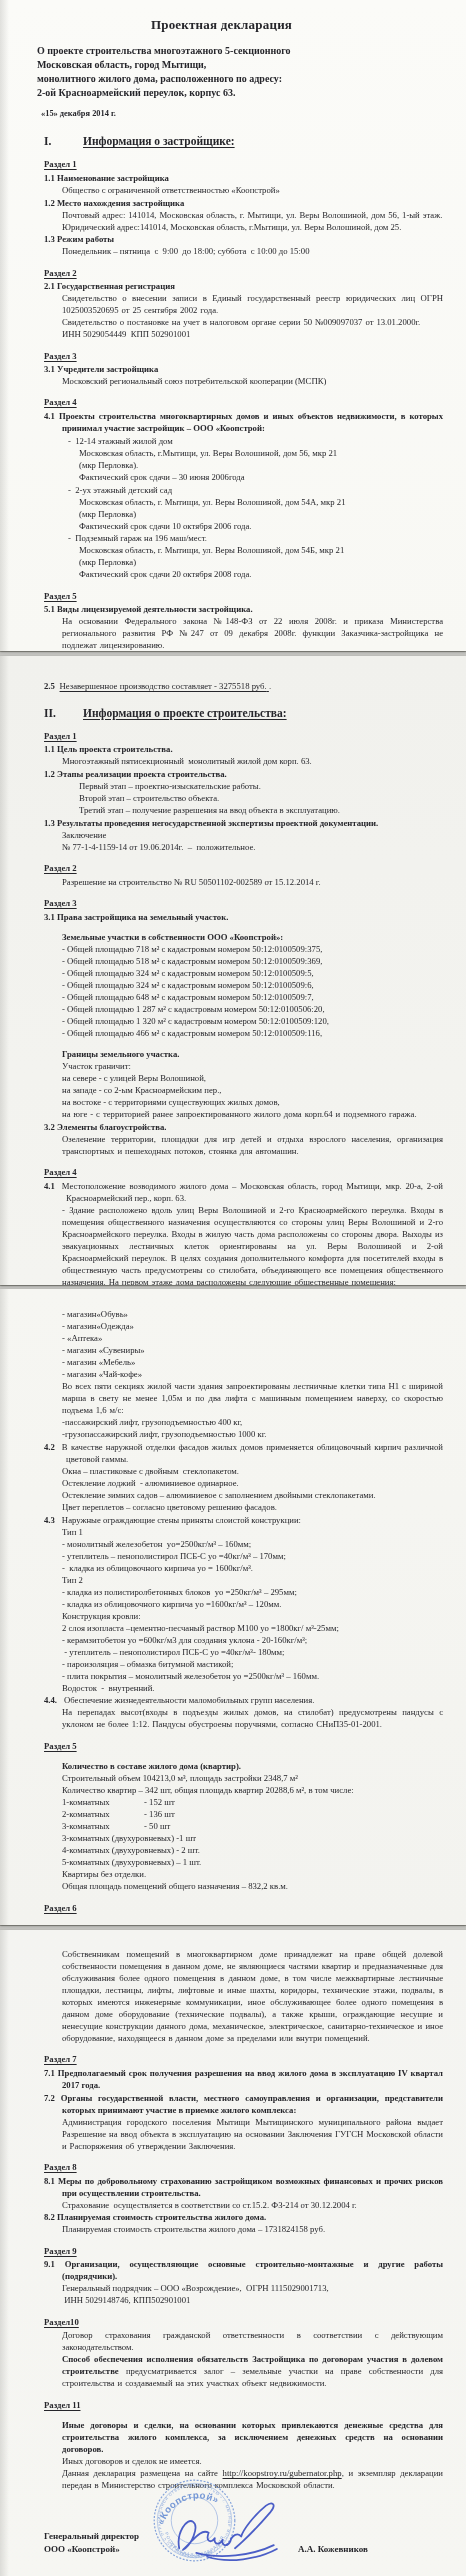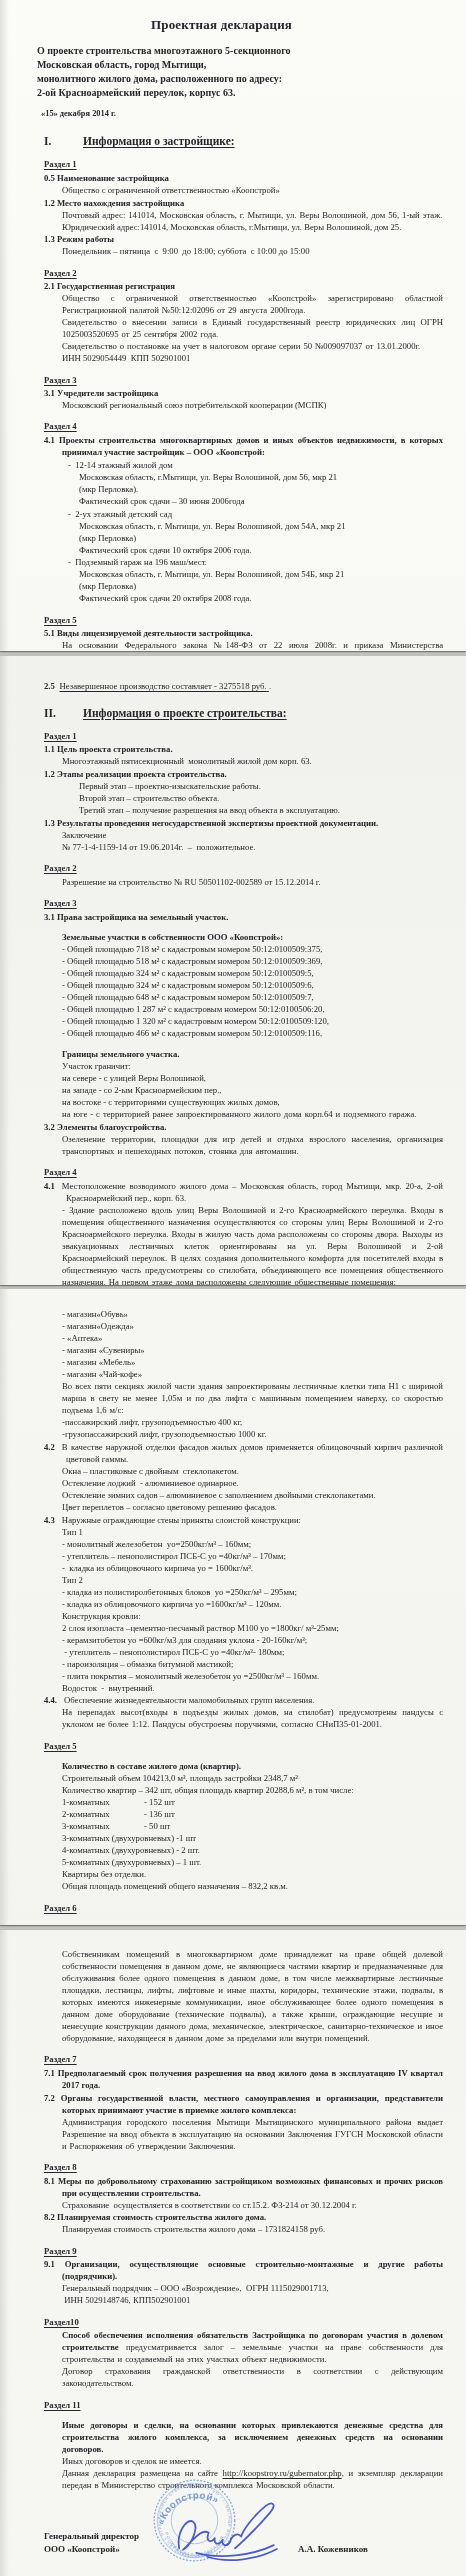--- a/index.html
+++ b/index.html
@@ -74,30 +74,29 @@
   <div class="page p1">
       <div class="content">
         <div class="bl title"><span>Проектная декларация</span></div>
         <div class="bl sub"><span>О проекте строительства многоэтажного 5-секционного</span></div>
         <div class="bl sub"><span>Московская область, город Мытищи,</span></div>
         <div class="bl sub"><span>монолитного жилого дома, расположенного по адресу:</span></div>
         <div class="bl sub"><span>2-ой  Красноармейский переулок, корпус 63.</span></div>
         <div class="bl date"><span>«15» декабря 2014 г.</span></div>
         <div class="bl roman"><span class="num">I.</span><span class="rt">Информация о застройщике:</span></div>
         <div class="bl sec"><span>Раздел 1</span></div>
-        <div class="bl h"><span>0.5 Наименование застройщика</span></div>
+        <div class="bl h"><span>1.1 Наименование застройщика</span></div>
         <div class="bl pl"><span>Общество с ограниченной ответственностью «Коопстрой»</span></div>
         <div class="bl h"><span>1.2 Место нахождения застройщика</span></div>
         <div class="bl p"><span>Почтовый адрес: 141014, Московская область, г. Мытищи, ул. Веры Волошиной, дом 56, 1-ый этаж.</span></div>
         <div class="bl pl"><span>Юридический адрес:141014, Московская область, г.Мытищи, ул. Веры Волошиной, дом 25.</span></div>
         <div class="bl h"><span>1.3 Режим работы</span></div>
         <div class="bl pl"><span>Понедельник – пятница  с  9:00  до 18:00; суббота  с 10:00 до 15:00</span></div>
         <div class="bl sec"><span>Раздел 2</span></div>
         <div class="bl h"><span>2.1  Государственная регистрация</span></div>
-        <div class="bl p"><span>Общество с ограниченной ответственностью «Коопстрой» зарегистрировано областной Регистрационной палатой №50:12:02096 от 29 августа 2000года.</span></div>
         <div class="bl p"><span>Свидетельство о внесении записи в Единый государственный реестр юридических лиц ОГРН 1025003520695 от 25 сентября 2002 года.</span></div>
         <div class="bl p"><span>Свидетельство о постановке на учет в налоговом органе серии 50 №009097037 от 13.01.2000г.</span></div>
         <div class="bl pl"><span>ИНН 5029054449  КПП 502901001</span></div>
         <div class="bl sec"><span>Раздел 3</span></div>
         <div class="bl h"><span>3.1  Учредители застройщика</span></div>
         <div class="bl pl"><span>Московский региональный союз потребительской кооперации (МСПК)</span></div>
         <div class="bl sec"><span>Раздел 4</span></div>
         <div class="bl h"><span>4.1  Проекты строительства многоквартирных домов и иных объектов недвижимости, в которых принимал участие застройщик – ООО «Коопстрой:</span></div>
         <div class="bl li"><span>-  12-14 этажный жилой дом</span></div>
         <div class="bl pl2"><span>Московская область, г.Мытищи, ул. Веры Волошиной, дом 56, мкр 21</span></div>
@@ -226,22 +225,22 @@
         <div class="bl sec"><span>Раздел 8</span></div>
         <div class="bl h"><span>8.1 Меры по добровольному страхованию застройщиком возможных финансовых и прочих рисков при осуществлении строительства.</span></div>
         <div class="bl pl"><span>Страхование  осуществляется в соответствии со ст.15.2. ФЗ-214 от 30.12.2004 г.</span></div>
         <div class="bl h"><span>8.2 Планируемая стоимость строительства жилого дома.</span></div>
         <div class="bl pl"><span>Планируемая стоимость строительства жилого дома – 1731824158 руб.</span></div>
         <div class="bl sec"><span>Раздел 9</span></div>
         <div class="bl h"><span>9.1 Организации, осуществляющие основные строительно-монтажные и другие работы (подрядчики).</span></div>
         <div class="bl pl"><span>Генеральный подрядчик – ООО «Возрождение»,  ОГРН 1115029001713,</span></div>
         <div class="bl pl"><span> ИНН 5029148746, КПП502901001</span></div>
         <div class="bl sec"><span>Раздел10</span></div>
+        <div class="bl p"><span>Договор страхования гражданской ответственности в соответствии с действующим законодательством.</span></div>
         <div class="bl p"><span class="b">Способ обеспечения исполнения обязательств Застройщика по договорам участия в долевом строительстве </span><span>предусматривается залог – земельные участки на праве собственности для строительства и создаваемый на этих участках объект недвижимости.</span></div>
-        <div class="bl p"><span>Договор страхования гражданской ответственности в соответствии с действующим законодательством.</span></div>
         <div class="bl sec"><span>Раздел 11</span></div>
         <div class="bl bp"><span>Иные договоры и сделки, на основании которых привлекаются денежные средства для строительства жилого комплекса, за исключением денежных средств на основании договоров.</span></div>
         <div class="bl pl"><span>Иных договоров и сделок не имеется.</span></div>
         <div class="bl p"><span>Данная декларация размещена на сайте </span><span class="u">http://koopstroy.ru/gubernator.php</span><span>, и экземпляр декларации передан в Министерство строительного комплекса Московской области.</span></div>
       </div>
 
     <div class="sig-area">
 
       <svg class="stamp-svg" width="93" height="87" viewBox="0 0 120 112" style="font-size:11.2px">
         <defs>

